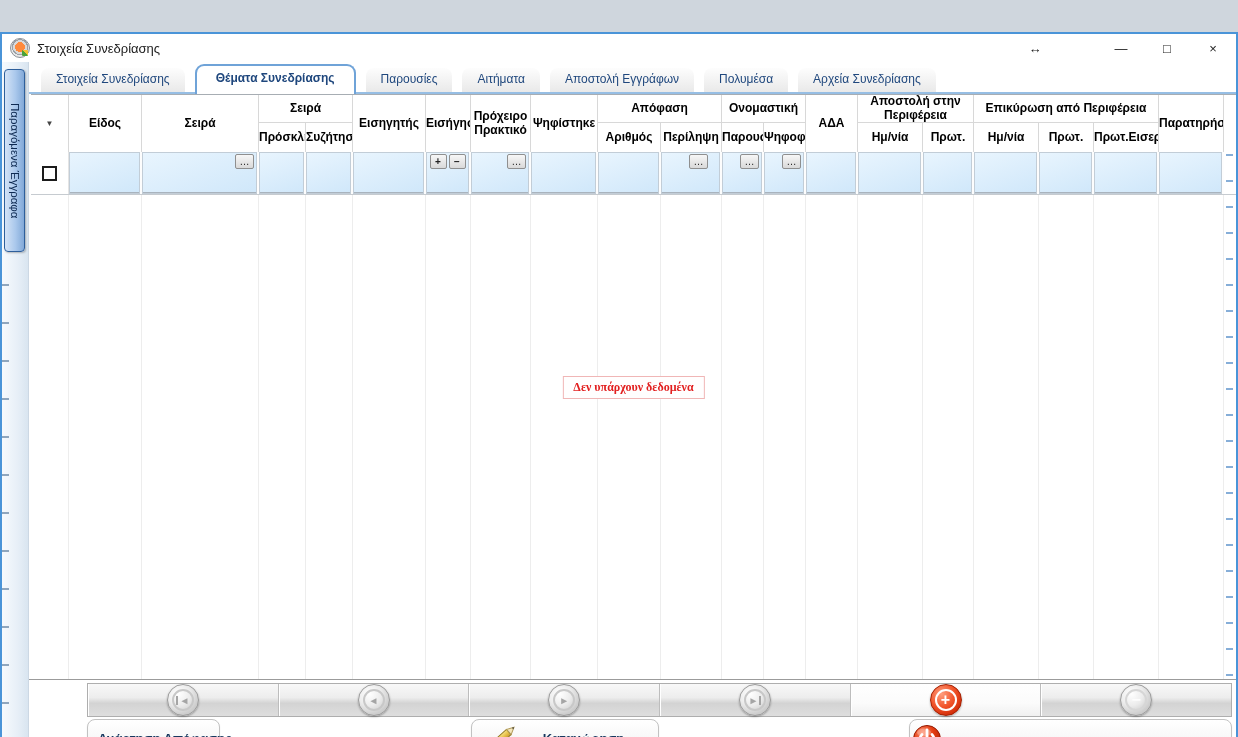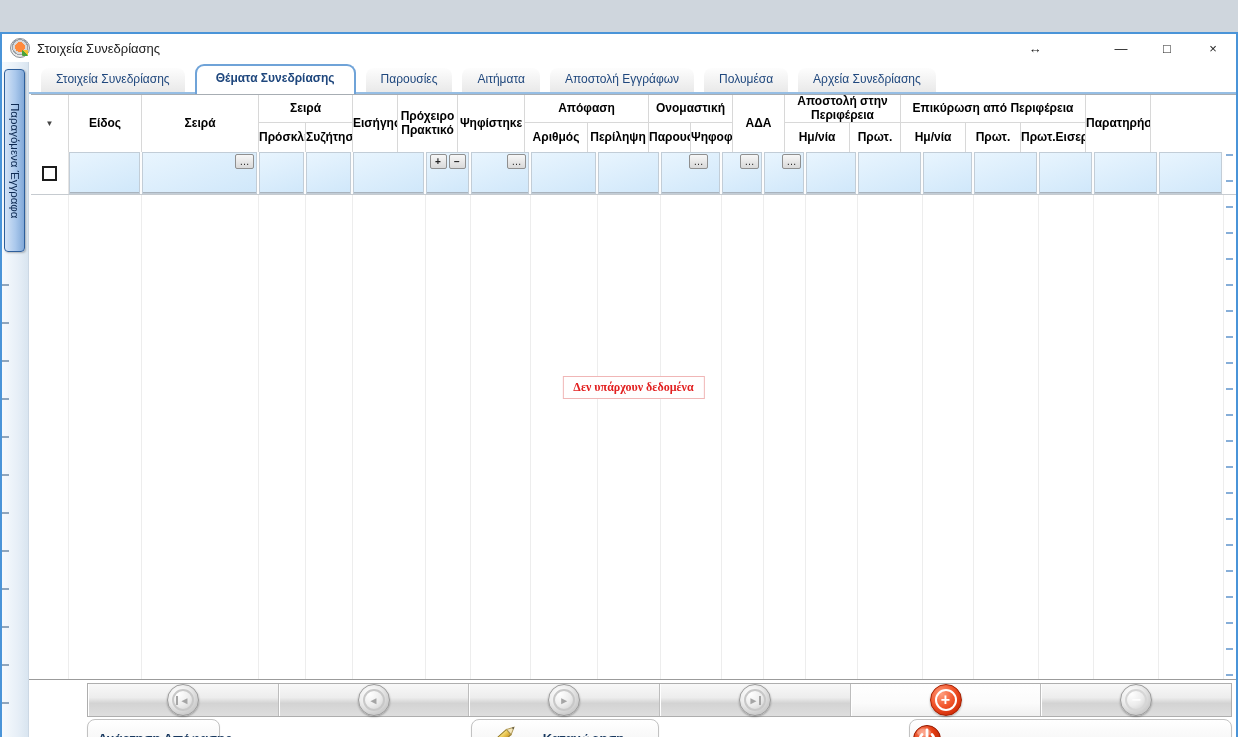--- a/index.html
+++ b/index.html
@@ -162,20 +162,21 @@
           <div class="gtitle">Σειρά</div>
           <div class="gsubs">
             <div class="hcell w-sp">
                 <span class="clip">Πρόσκλησης</span>
               </div>
             <div class="hcell w-ss">
                 <span class="clip">Συζήτησης</span>
               </div>
           </div>
         </div>
+        <div class="hcell w-eis">Εισηγητής</div>
         <div class="hcell w-esg">
             <span class="clip">Εισήγηση</span>
           </div>
         <div class="hcell w-prx">Πρόχειρο Πρακτικό</div>
         <div class="hcell w-psf">Ψηφίστηκε</div>
         <div class="hgroup w-apof">
           <div class="gtitle">Απόφαση</div>
           <div class="gsubs">
             <div class="hcell w-ari">
                 <span class="clip">Αριθμός</span>

